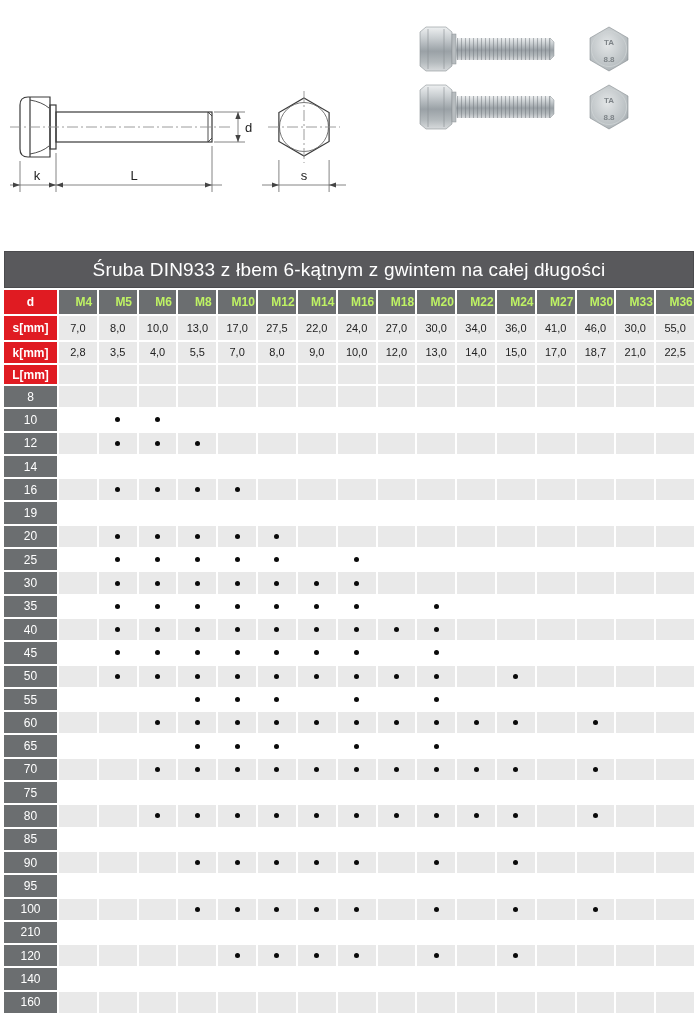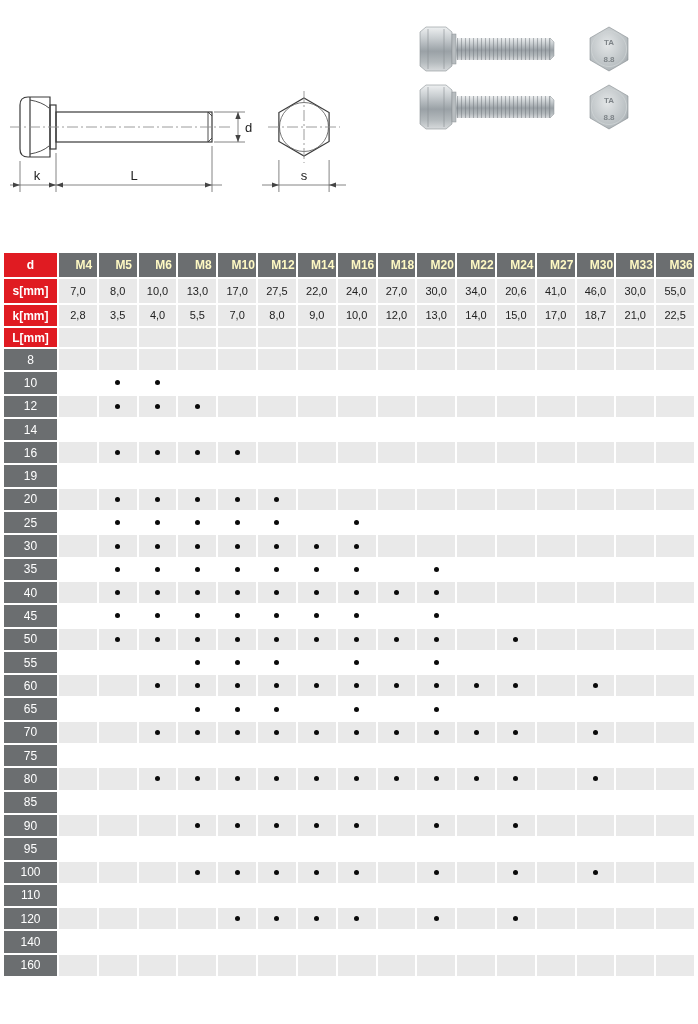--- a/index.html
+++ b/index.html
@@ -15,21 +15,21 @@
   .title-bar{height:37px;background:#59595c;border:1px solid #4b4b4e;box-sizing:border-box;
              color:#fff;display:flex;align-items:center;justify-content:center;
              font-size:19px;letter-spacing:.2px;}
   .grid{margin-top:2px;display:grid;
         grid-template-columns:53px repeat(16,1fr);
         grid-template-rows:24px 24px 21px 19px repeat(27,21.3px);
         gap:2px;background:#fff;}
   .c{display:flex;align-items:center;justify-content:center;
      font-size:11px;color:#222;line-height:1;}
   .red{background:#e01b22;color:#fff;font-weight:bold;font-size:12px;}
-  .hd{background:#6b6e70;color:#fef9c3;font-weight:bold;font-size:12px;padding-left:12px;}
+  .hd{background:#6b6e70;color:#bef264;font-weight:bold;font-size:12px;padding-left:12px;}
   .lh{background:#6b6e70;color:#fff;font-size:12px;}
   .gv{background:#e9e9e9;}
   .wv{background:#fff;}
   .dot{width:5px;height:5px;border-radius:50%;background:#0a0a0a;display:block;}
 </style>
 </head>
 <body>
 
 <svg class="drawing-svg" width="345" height="240" viewBox="0 0 345 240">
   <g stroke="#3a3a3a" stroke-width="1.2" fill="none">
@@ -133,20 +133,21 @@
   </g>
   <g transform="translate(177,70)">
     <polygon points="22,0 41,11 41,33 22,44 3,33 3,11" fill="url(#hg)" stroke="#878d91" stroke-width="0.6"></polygon>
     <circle cx="22" cy="22" r="17.5" fill="none" stroke="#ced3d5" opacity="0.8"></circle>
     <text x="22" y="18" font-size="8" font-weight="bold" fill="#7e8488" text-anchor="middle">TA</text>
     <text x="22" y="35" font-size="8" font-weight="bold" fill="#7e8488" text-anchor="middle">8.8</text>
   </g>
 </svg>
 
 <div class="tbl">
+  <div class="title-bar">Śruba DIN933 z łbem 6-kątnym z gwintem na całej długości</div>
   <div class="grid" id="grid">
       <div class="c red">d</div>
       <div class="c hd">M4</div>
       <div class="c hd">M5</div>
       <div class="c hd">M6</div>
       <div class="c hd">M8</div>
       <div class="c hd">M10</div>
       <div class="c hd">M12</div>
       <div class="c hd">M14</div>
       <div class="c hd">M16</div>
@@ -163,21 +164,21 @@
       <div class="c gv">8,0</div>
       <div class="c gv">10,0</div>
       <div class="c gv">13,0</div>
       <div class="c gv">17,0</div>
       <div class="c gv">27,5</div>
       <div class="c gv">22,0</div>
       <div class="c gv">24,0</div>
       <div class="c gv">27,0</div>
       <div class="c gv">30,0</div>
       <div class="c gv">34,0</div>
-      <div class="c gv">20,6</div>
+      <div class="c gv">36,0</div>
       <div class="c gv">41,0</div>
       <div class="c gv">46,0</div>
       <div class="c gv">30,0</div>
       <div class="c gv">55,0</div>
       <div class="c red">k[mm]</div>
       <div class="c gv">2,8</div>
       <div class="c gv">3,5</div>
       <div class="c gv">4,0</div>
       <div class="c gv">5,5</div>
       <div class="c gv">7,0</div>
@@ -833,21 +834,21 @@
       <div class="c gv"></div>
       <div class="c gv">
         <span class="dot"></span>
       </div>
       <div class="c gv"></div>
       <div class="c gv">
         <span class="dot"></span>
       </div>
       <div class="c gv"></div>
       <div class="c gv"></div>
-      <div class="c lh">110</div>
+      <div class="c lh">210</div>
       <div class="c wv"></div>
       <div class="c wv"></div>
       <div class="c wv"></div>
       <div class="c wv"></div>
       <div class="c wv"></div>
       <div class="c wv"></div>
       <div class="c wv"></div>
       <div class="c wv"></div>
       <div class="c wv"></div>
       <div class="c wv"></div>

